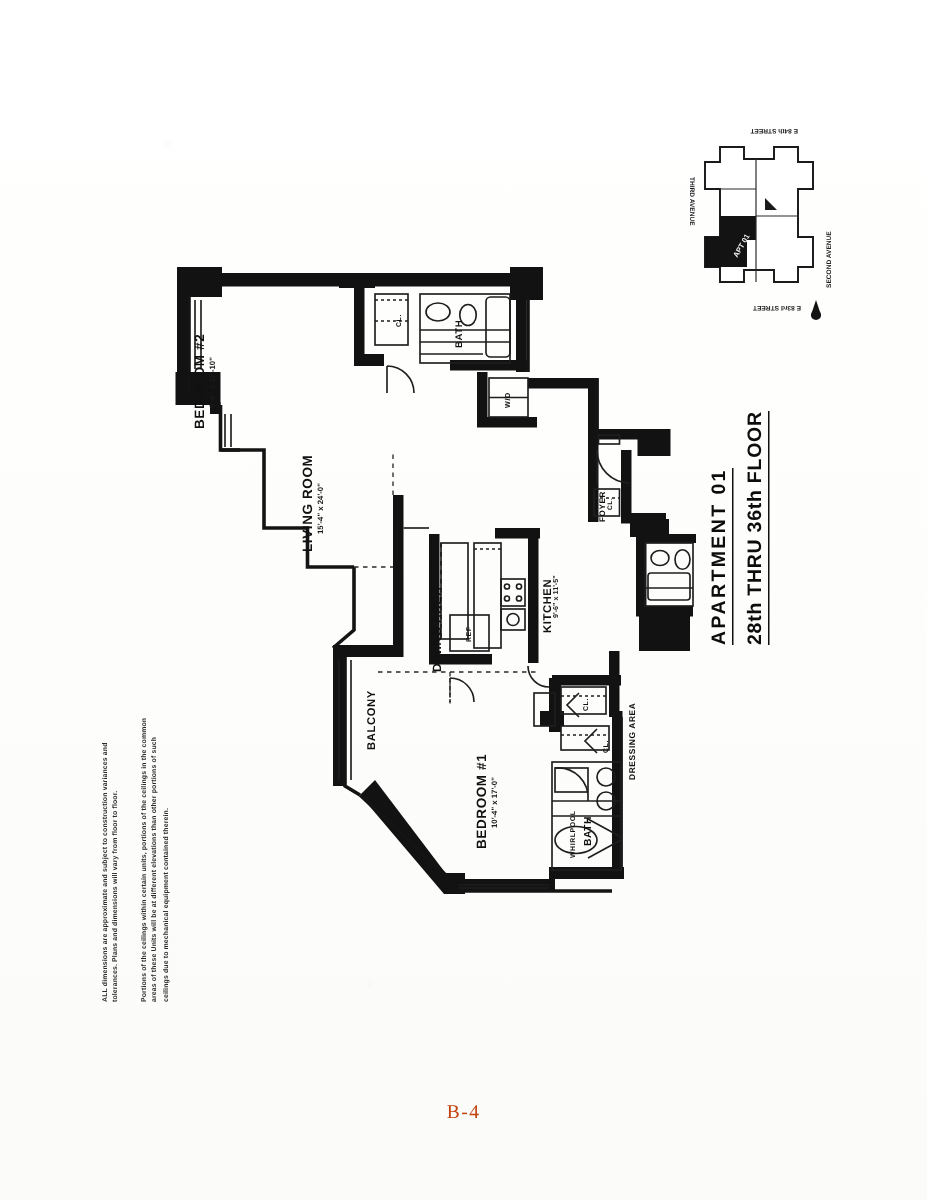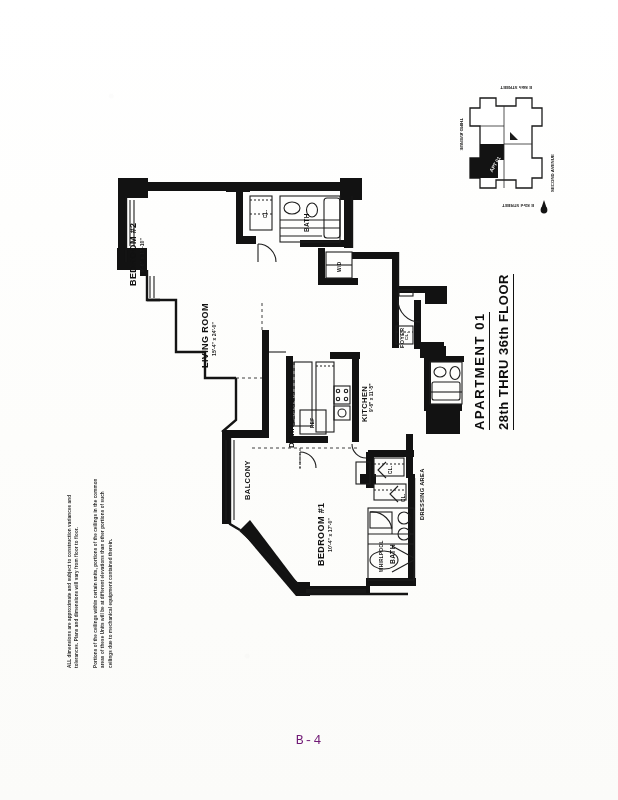--- a/index.html
+++ b/index.html
@@ -56,21 +56,21 @@
   .note{
     position:absolute;
     transform-origin:0 0;transform:rotate(-90deg);
     font-size:4.6px;line-height:1.62;font-weight:bold;color:#2a2a2a;
     width:190px;letter-spacing:.1px;
   }
 
   
   #page-number{
     position:absolute;left:50%;top:733px;transform:translateX(-50%);
-    font-family:Liberation Mono, monospace;font-size:13px;color:#701a75;
+    font-family:Liberation Serif, serif;font-size:13px;color:#c2410c;
     letter-spacing:1px;
   }
 
   
   #key-plan{position:absolute;left:458px;top:82px;width:96px;height:140px;}
   .kp-street{
     position:absolute;font-size:4.4px;font-weight:bold;color:#222;
     white-space:nowrap;transform-origin:0 0;
   }
   .kp-unit{

